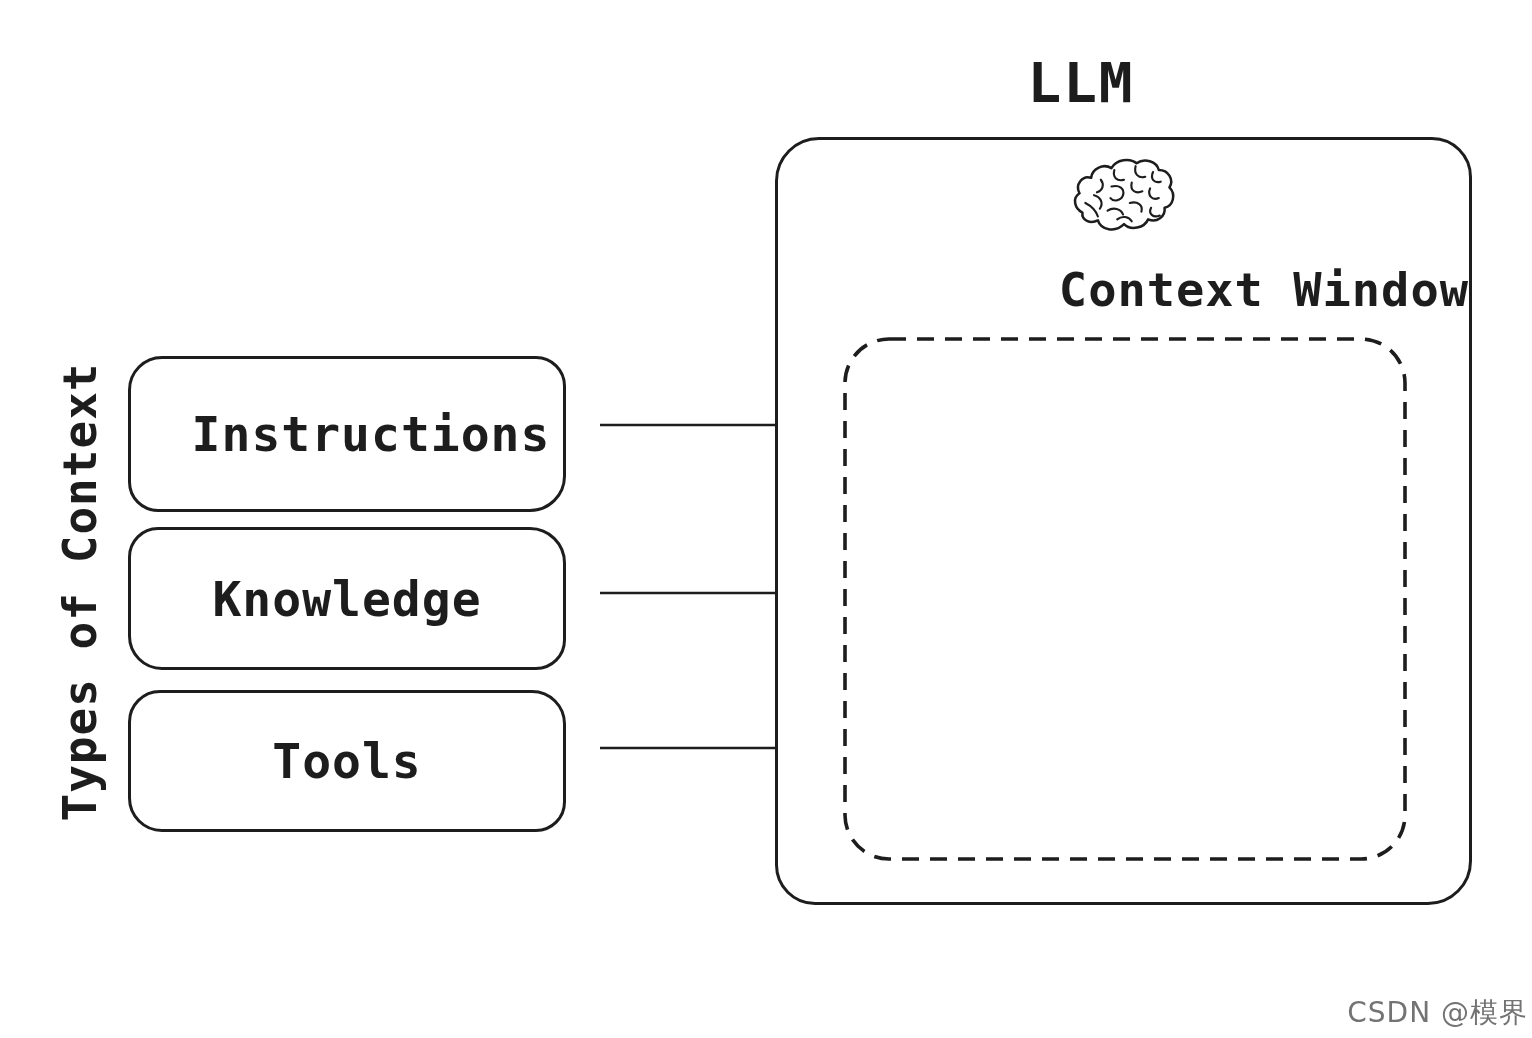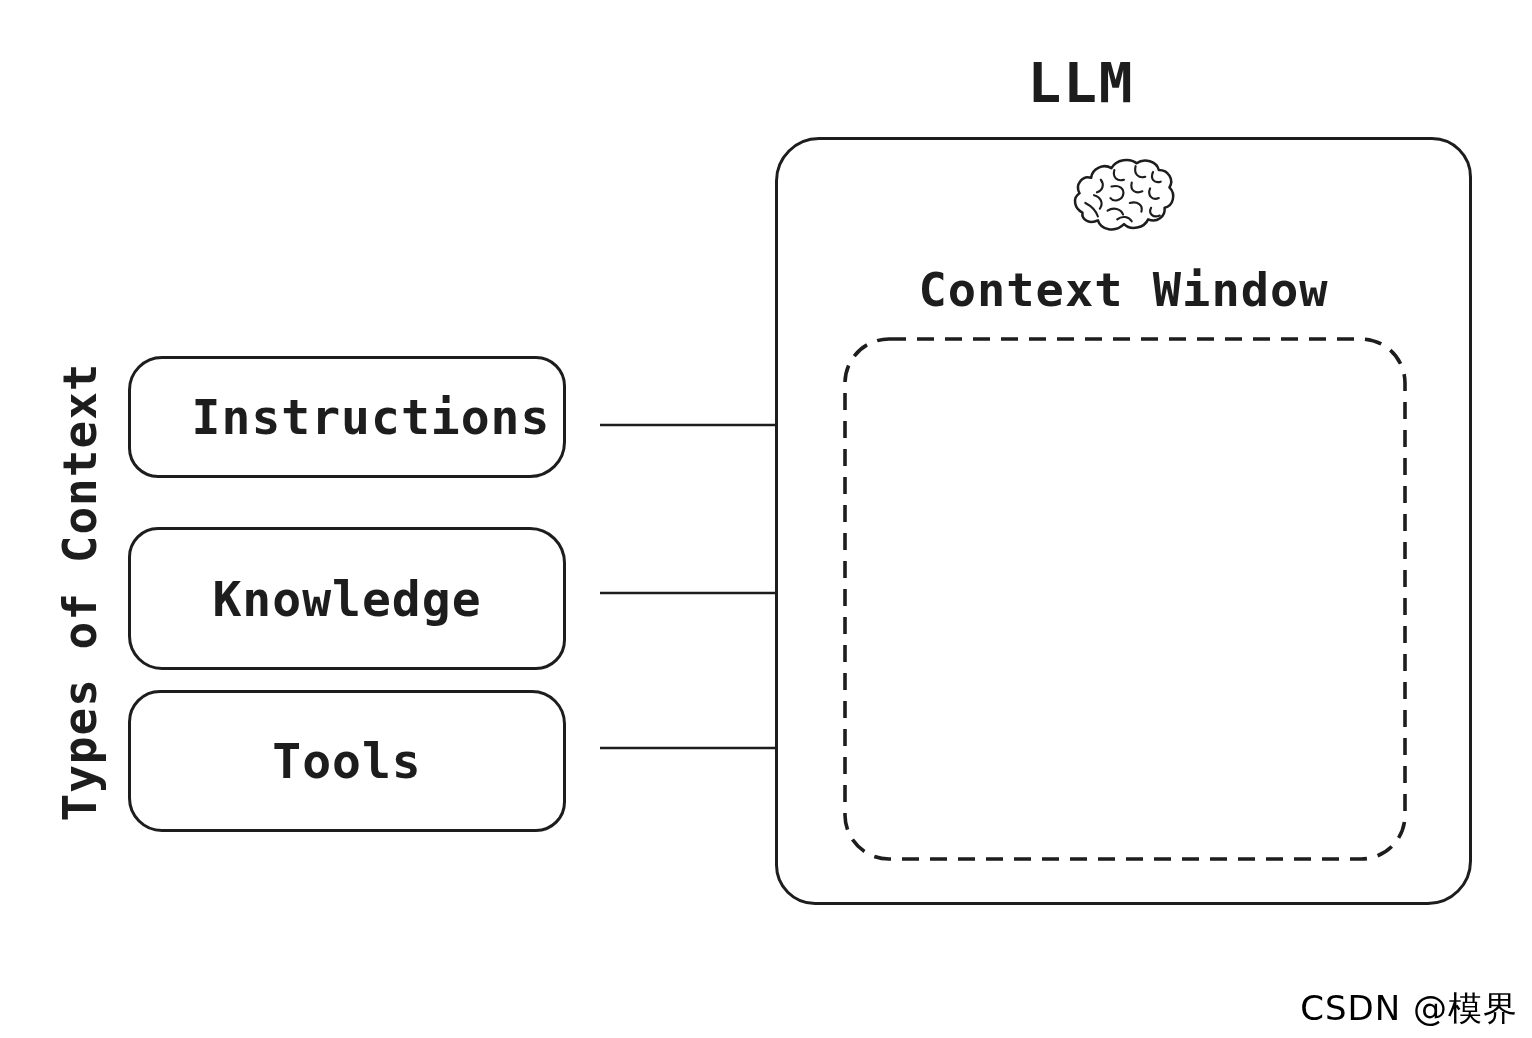--- a/index.html
+++ b/index.html
@@ -42,21 +42,21 @@
     align-items: center;
     justify-content: center;
   }
   .ctx-box .ctx-label {
     font-size: 48px;
     font-weight: bold;
     letter-spacing: 1px;
   }
   #box-instructions {
     top: 356px;
-    height: 122px;
+    height: 156px;
     border-radius: 34px 30px 36px 30px;
     padding-left: 48px;
   }
   #box-knowledge {
     top: 527px;
     height: 143px;
     border-radius: 30px 36px 30px 34px;
   }
   #box-tools {
     top: 690px;
@@ -104,41 +104,41 @@
     left: 288px;
     top: 13px;
     width: 116px;
     height: 96px;
   }
   .cw-label {
     position: absolute;
     left: 0;
     width: 100%;
     top: 122px;
-    text-align: center;
+    text-align: right;
     font-size: 47px;
     font-weight: bold;
     letter-spacing: 1px;
   }
   .cw-dashed {
     position: absolute;
     left: 64px;
     top: 196px;
     width: 566px;
     height: 526px;
   }
 
   
   .watermark {
     position: absolute;
-    right: 14px;
+    right: 4px;
     bottom: 6px;
     font-family: "DejaVu Sans", "Liberation Sans", sans-serif;
-    font-size: 34px;
-    color: #000000;
+    font-size: 28px;
+    color: #737373;
     letter-spacing: 1px;
   }
 </style>
 </head>
 <body>
 
 <div class="canvas">
 
   <div class="vlabel">Types of Context</div>
 

